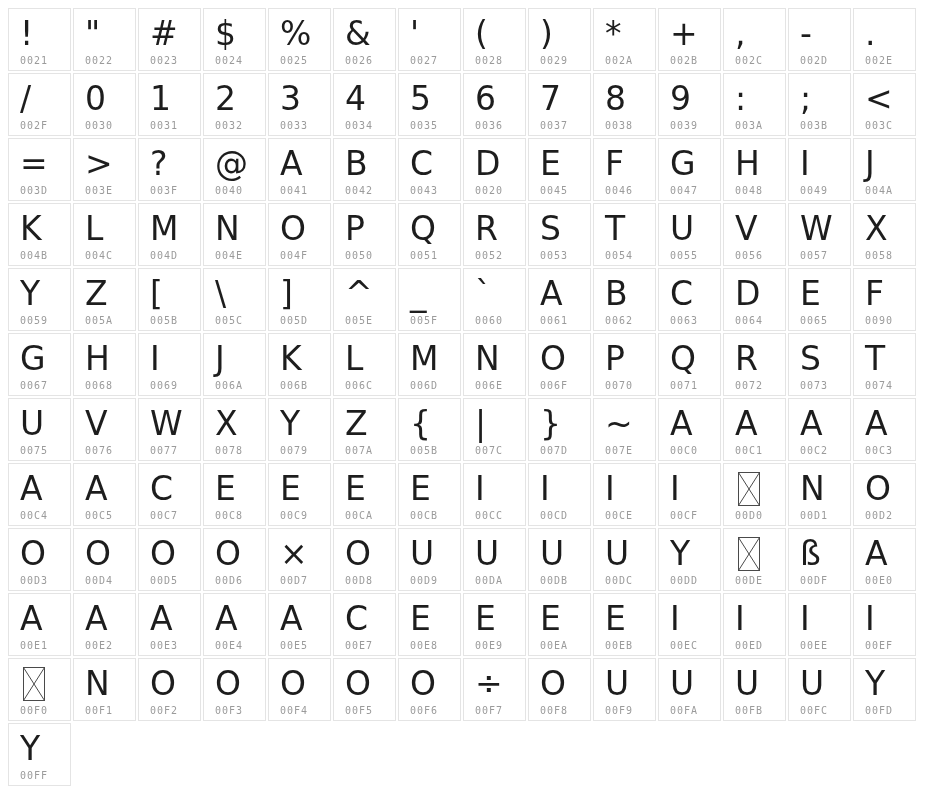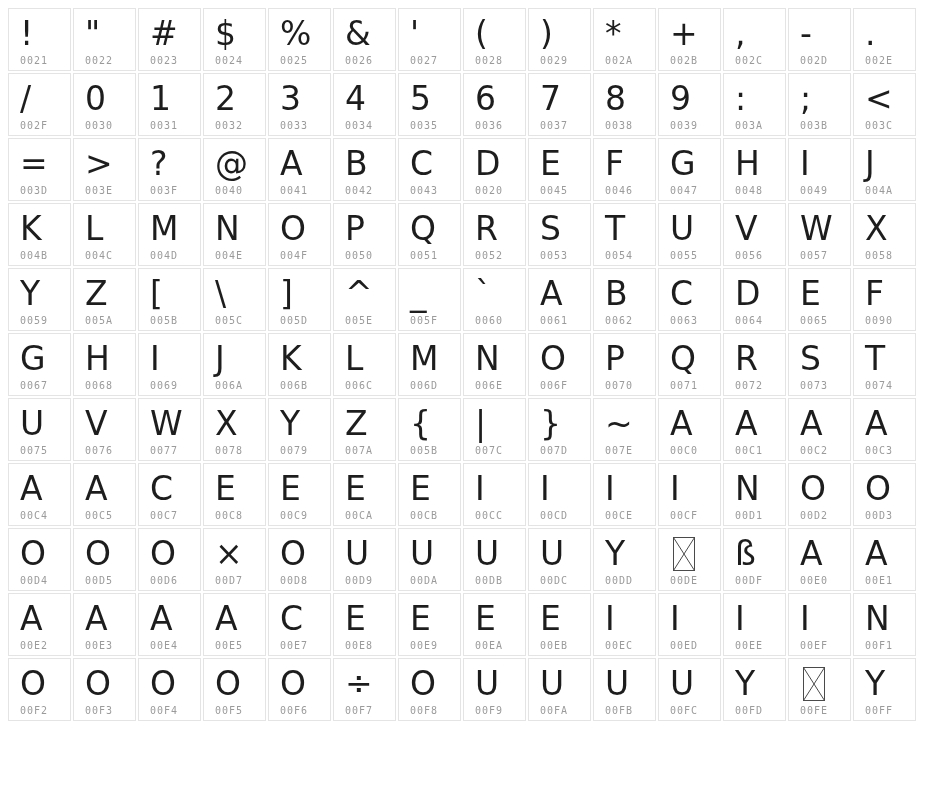--- a/index.html
+++ b/index.html
@@ -490,20 +490,30 @@
     </div>
     <div class="cell">
       <span class="glyph">I</span>
       <span class="cp">00CE</span>
     </div>
     <div class="cell">
       <span class="glyph">I</span>
       <span class="cp">00CF</span>
     </div>
     <div class="cell">
+      <span class="notdef">
+        <svg width="22" height="34" viewBox="0 0 22 34">
+          <rect x="0.5" y="0.5" width="21" height="33" fill="none" stroke="#4a4a4a" stroke-width="1"></rect>
+          <line x1="0.5" y1="0.5" x2="21.5" y2="33.5" stroke="#4a4a4a" stroke-width="1"></line>
+          <line x1="21.5" y1="0.5" x2="0.5" y2="33.5" stroke="#4a4a4a" stroke-width="1"></line>
+        </svg>
+      </span>
+      <span class="cp">00D0</span>
+    </div>
+    <div class="cell">
       <span class="glyph">N</span>
       <span class="cp">00D1</span>
     </div>
     <div class="cell">
       <span class="glyph">O</span>
       <span class="cp">00D2</span>
     </div>
     <div class="cell">
       <span class="glyph">O</span>
       <span class="cp">00D3</span>
@@ -616,78 +626,78 @@
     </div>
     <div class="cell">
       <span class="glyph">I</span>
       <span class="cp">00EE</span>
     </div>
     <div class="cell">
       <span class="glyph">I</span>
       <span class="cp">00EF</span>
     </div>
     <div class="cell">
-      <span class="glyph">N</span>
-      <span class="cp">00F1</span>
-    </div>
-    <div class="cell">
-      <span class="glyph">O</span>
-      <span class="cp">00F2</span>
-    </div>
-    <div class="cell">
-      <span class="glyph">O</span>
-      <span class="cp">00F3</span>
-    </div>
-    <div class="cell">
-      <span class="glyph">O</span>
-      <span class="cp">00F4</span>
-    </div>
-    <div class="cell">
-      <span class="glyph">O</span>
-      <span class="cp">00F5</span>
-    </div>
-    <div class="cell">
-      <span class="glyph">O</span>
-      <span class="cp">00F6</span>
-    </div>
-    <div class="cell">
-      <span class="glyph">÷</span>
-      <span class="cp">00F7</span>
-    </div>
-    <div class="cell">
-      <span class="glyph">O</span>
-      <span class="cp">00F8</span>
-    </div>
-    <div class="cell">
-      <span class="glyph">U</span>
-      <span class="cp">00F9</span>
-    </div>
-    <div class="cell">
-      <span class="glyph">U</span>
-      <span class="cp">00FA</span>
-    </div>
-    <div class="cell">
-      <span class="glyph">U</span>
-      <span class="cp">00FB</span>
-    </div>
-    <div class="cell">
-      <span class="glyph">U</span>
-      <span class="cp">00FC</span>
-    </div>
-    <div class="cell">
-      <span class="glyph">Y</span>
-      <span class="cp">00FD</span>
-    </div>
-    <div class="cell">
       <span class="notdef">
         <svg width="22" height="34" viewBox="0 0 22 34">
           <rect x="0.5" y="0.5" width="21" height="33" fill="none" stroke="#4a4a4a" stroke-width="1"></rect>
           <line x1="0.5" y1="0.5" x2="21.5" y2="33.5" stroke="#4a4a4a" stroke-width="1"></line>
           <line x1="21.5" y1="0.5" x2="0.5" y2="33.5" stroke="#4a4a4a" stroke-width="1"></line>
         </svg>
       </span>
-      <span class="cp">00FE</span>
+      <span class="cp">00F0</span>
+    </div>
+    <div class="cell">
+      <span class="glyph">N</span>
+      <span class="cp">00F1</span>
+    </div>
+    <div class="cell">
+      <span class="glyph">O</span>
+      <span class="cp">00F2</span>
+    </div>
+    <div class="cell">
+      <span class="glyph">O</span>
+      <span class="cp">00F3</span>
+    </div>
+    <div class="cell">
+      <span class="glyph">O</span>
+      <span class="cp">00F4</span>
+    </div>
+    <div class="cell">
+      <span class="glyph">O</span>
+      <span class="cp">00F5</span>
+    </div>
+    <div class="cell">
+      <span class="glyph">O</span>
+      <span class="cp">00F6</span>
+    </div>
+    <div class="cell">
+      <span class="glyph">÷</span>
+      <span class="cp">00F7</span>
+    </div>
+    <div class="cell">
+      <span class="glyph">O</span>
+      <span class="cp">00F8</span>
+    </div>
+    <div class="cell">
+      <span class="glyph">U</span>
+      <span class="cp">00F9</span>
+    </div>
+    <div class="cell">
+      <span class="glyph">U</span>
+      <span class="cp">00FA</span>
+    </div>
+    <div class="cell">
+      <span class="glyph">U</span>
+      <span class="cp">00FB</span>
+    </div>
+    <div class="cell">
+      <span class="glyph">U</span>
+      <span class="cp">00FC</span>
+    </div>
+    <div class="cell">
+      <span class="glyph">Y</span>
+      <span class="cp">00FD</span>
     </div>
     <div class="cell">
       <span class="glyph">Y</span>
       <span class="cp">00FF</span>
     </div>
   </div>
 
 </body></html>

